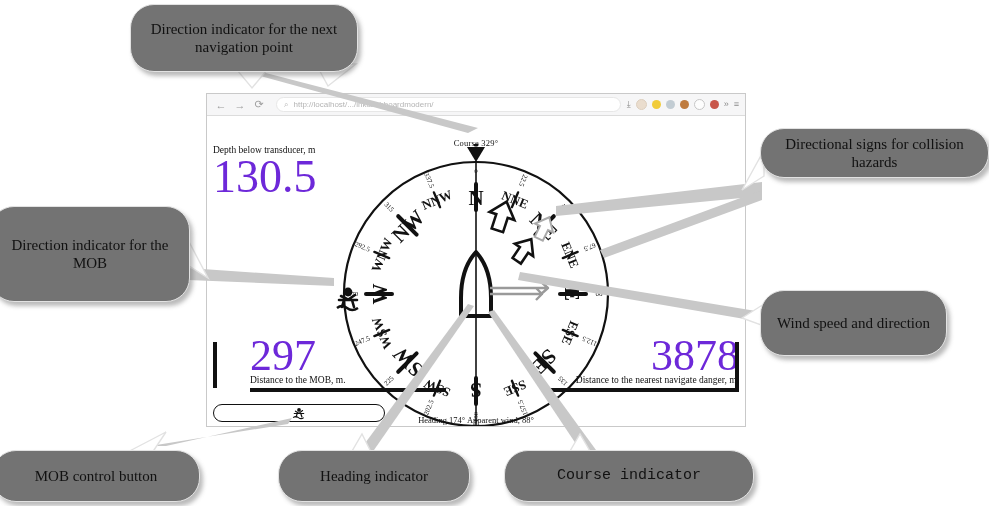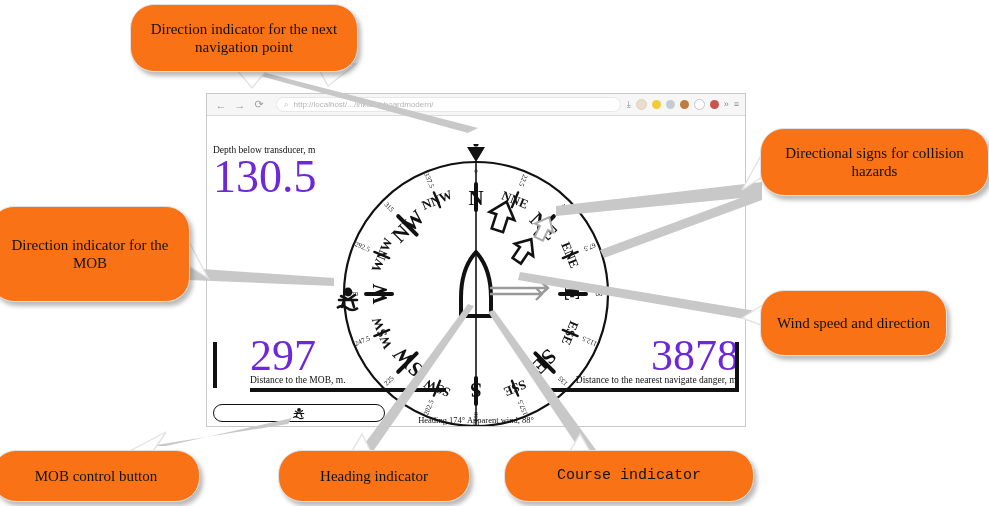--- a/index.html
+++ b/index.html
@@ -71,21 +71,21 @@
   #course-lbl{
     position:absolute;left:0;right:0;top:22px;text-align:center;
     font-size:8.5px;color:#111;letter-spacing:.2px;
   }
 
   
   #compass{position:absolute;left:50%;top:28px;transform:translateX(-50%);}
 
   
   .callout{
-    position:absolute;background:#f97316;border-radius:24px;
+    position:absolute;background:#737373;border-radius:24px;
     border:1.4px solid #e2e2e2;
     box-shadow:3px 4px 4px rgba(90,90,90,.42);
     display:flex;align-items:center;justify-content:center;
     text-align:center;color:#111;font-size:15px;line-height:1.22;
     padding:6px 10px;box-sizing:border-box;z-index:30;
   }
   .tail{position:absolute;z-index:29;}
   .leader{position:absolute;z-index:5;}
 </style>
 </head>
@@ -131,20 +131,21 @@
       <span class="ext" style="background:#b5651d;"></span>
       <span class="ext" style="background:#ffffff;border:1px solid #bdbdbd;"></span>
       <span class="ext" style="background:#c0392b;"></span>
       <span class="extglyph">»</span>
       <span class="extglyph">≡</span>
     </div>
   </div>
 
   <div id="dash">
 
+    <div id="course-lbl">Course 329°</div>
 
     <svg id="compass" width="300" height="300" viewBox="-150 -150 300 300">
 
       <circle cx="0" cy="0" r="132" fill="none" stroke="#111" stroke-width="2.2"></circle>
       <g id="ticks">
           <line x1="6.735557395310443e-15" y1="-110" x2="5.143516556418883e-15" y2="-84" stroke="#111" stroke-width="4" stroke-linecap="round"></line>
           <line x1="42.09517756015988" y1="-101.62674857624154" x2="35.97224264231844" y2="-86.84467605606095" stroke="#111" stroke-width="2.4" stroke-linecap="round"></line>
           <line x1="77.78174593052023" y1="-77.78174593052022" x2="59.396969619669996" y2="-59.39696961966999" stroke="#111" stroke-width="4" stroke-linecap="round"></line>
           <line x1="101.62674857624154" y1="-42.095177560159875" x2="86.84467605606095" y2="-35.97224264231844" stroke="#111" stroke-width="2.4" stroke-linecap="round"></line>
           <line x1="110" y1="0" x2="84" y2="0" stroke="#111" stroke-width="4" stroke-linecap="round"></line>
@@ -260,21 +261,21 @@
 </div>
 
 <div class="callout" style="left:130px;top:4px;width:228px;height:68px;">
   <span>Direction indicator for the next navigation point</span>
 </div>
 <svg class="tail" style="left:232px;top:62px;width:130px;height:28px;" viewBox="0 0 130 28">
   <polygon points="0,2 40,2 20,26" fill="#fff" stroke="#e2e2e2" stroke-width="1.4"></polygon>
   <polygon points="84,2 124,2 96,24" fill="#fff" stroke="#e2e2e2" stroke-width="1.4"></polygon>
 </svg>
 
-<div class="callout" style="left:760px;top:128px;width:229px;height:68px;">
+<div class="callout" style="left:760px;top:128px;width:229px;height:50px;">
   <span>Directional signs for collision hazards</span>
 </div>
 <svg class="tail" style="left:740px;top:146px;width:26px;height:56px;" viewBox="0 0 26 56">
   <polygon points="24,4 24,30 2,44" fill="#fff" stroke="#e2e2e2" stroke-width="1.4"></polygon>
 </svg>
 
 <div class="callout" style="left:-10px;top:206px;width:200px;height:96px;">
   <span>Direction indicator for the MOB</span>
 </div>
 <svg class="tail" style="left:184px;top:230px;width:26px;height:60px;" viewBox="0 0 26 60">

